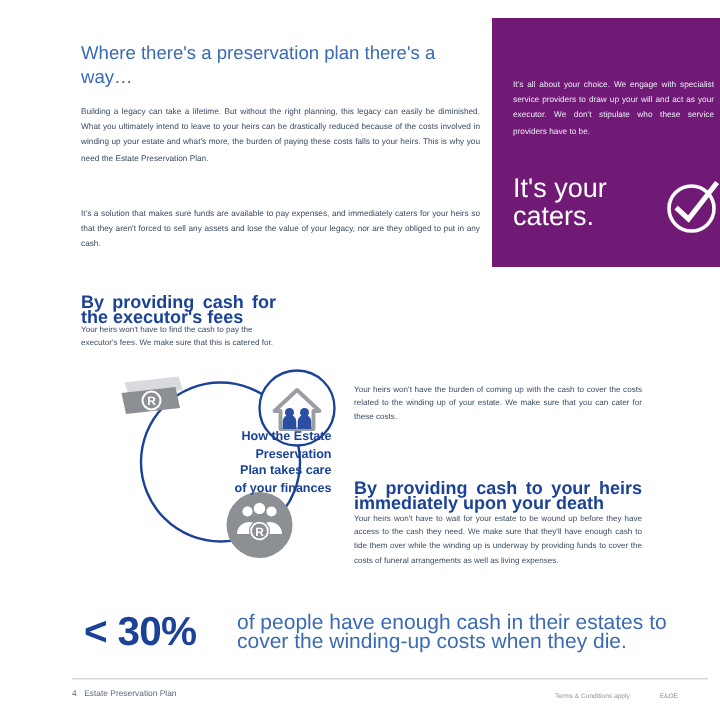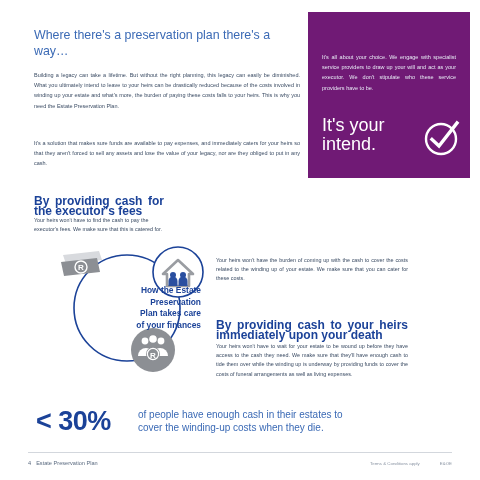--- a/index.html
+++ b/index.html
@@ -1,21 +1,21 @@
 <!DOCTYPE html>
 <html><head>
 <meta charset="utf-8">
 <style>
   html,body{margin:0;padding:0;}
   body{
     width:480px;height:480px;background:#ffffff;
     font-family:"Liberation Sans", sans-serif;
     color:#2e4b82;overflow:hidden;position:relative;
   }
-  .page{position:absolute;inset:0;}
+  .page{position:absolute;inset:0;margin-left:20px;}
 
   
   .headline{
     position:absolute;left:34px;top:28px;width:270px;
     font-size:12.4px;line-height:15.5px;color:#3b6ab5;font-weight:400;
   }
   .headline .l2{display:block;}
 
   
   .intro{
@@ -88,21 +88,21 @@
 
   
   .statline{position:absolute;left:36px;top:404px;width:410px;height:44px;}
   .statnum{
     position:absolute;left:0px;top:2px;
     font-size:27px;line-height:30px;font-weight:bold;color:#1b4298;
     letter-spacing:-0.5px;
   }
   .stattext{
     position:absolute;left:102px;top:4px;width:300px;
-    font-size:10px;line-height:13px;color:#3b6ab5;
+    font-size:14px;line-height:13px;color:#3b6ab5;
   }
   .stattext span{display:block;}
 
   .rule{
     position:absolute;left:28px;top:452px;width:424px;height:1px;
     background:#d3d7dd;
   }
 
   
   .footL{
@@ -125,21 +125,21 @@
     <span>Where there's a preservation plan there's a way…</span>
   </div>
 
   <div class="intro">Building a legacy can take a lifetime. But without the right planning, this legacy can easily be diminished. What you ultimately intend to leave to your heirs can be drastically reduced because of the costs involved in winding up your estate and what's more, the burden of paying these costs falls to your heirs. This is why you need the Estate Preservation Plan.</div>
   <div class="intro2">It's a solution that makes sure funds are available to pay expenses, and immediately caters for your heirs so that they aren't forced to sell any assets and lose the value of your legacy, nor are they obliged to put in any cash.</div>
 
   <div class="bluepanel">
     <div class="ptext">It's all about your choice. We engage with specialist service providers to draw up your will and act as your executor. We don't stipulate who these service providers have to be.</div>
     <div class="big">
       <span>It's your</span><br>
-      <span>intend.</span>
+      <span>caters.</span>
     </div>
     <div class="checkwrap">
       <svg width="44" height="44" viewBox="0 0 44 44">
         <circle cx="21" cy="23" r="15" fill="none" stroke="#ffffff" stroke-width="2.4"></circle>
         <path d="M12 23.5 L19 30 L37 7" fill="none" stroke="#ffffff" stroke-width="3.4" stroke-linecap="square"></path>
       </svg>
     </div>
   </div>
 
   <div class="sec1h">By providing cash for the executor's fees</div>

